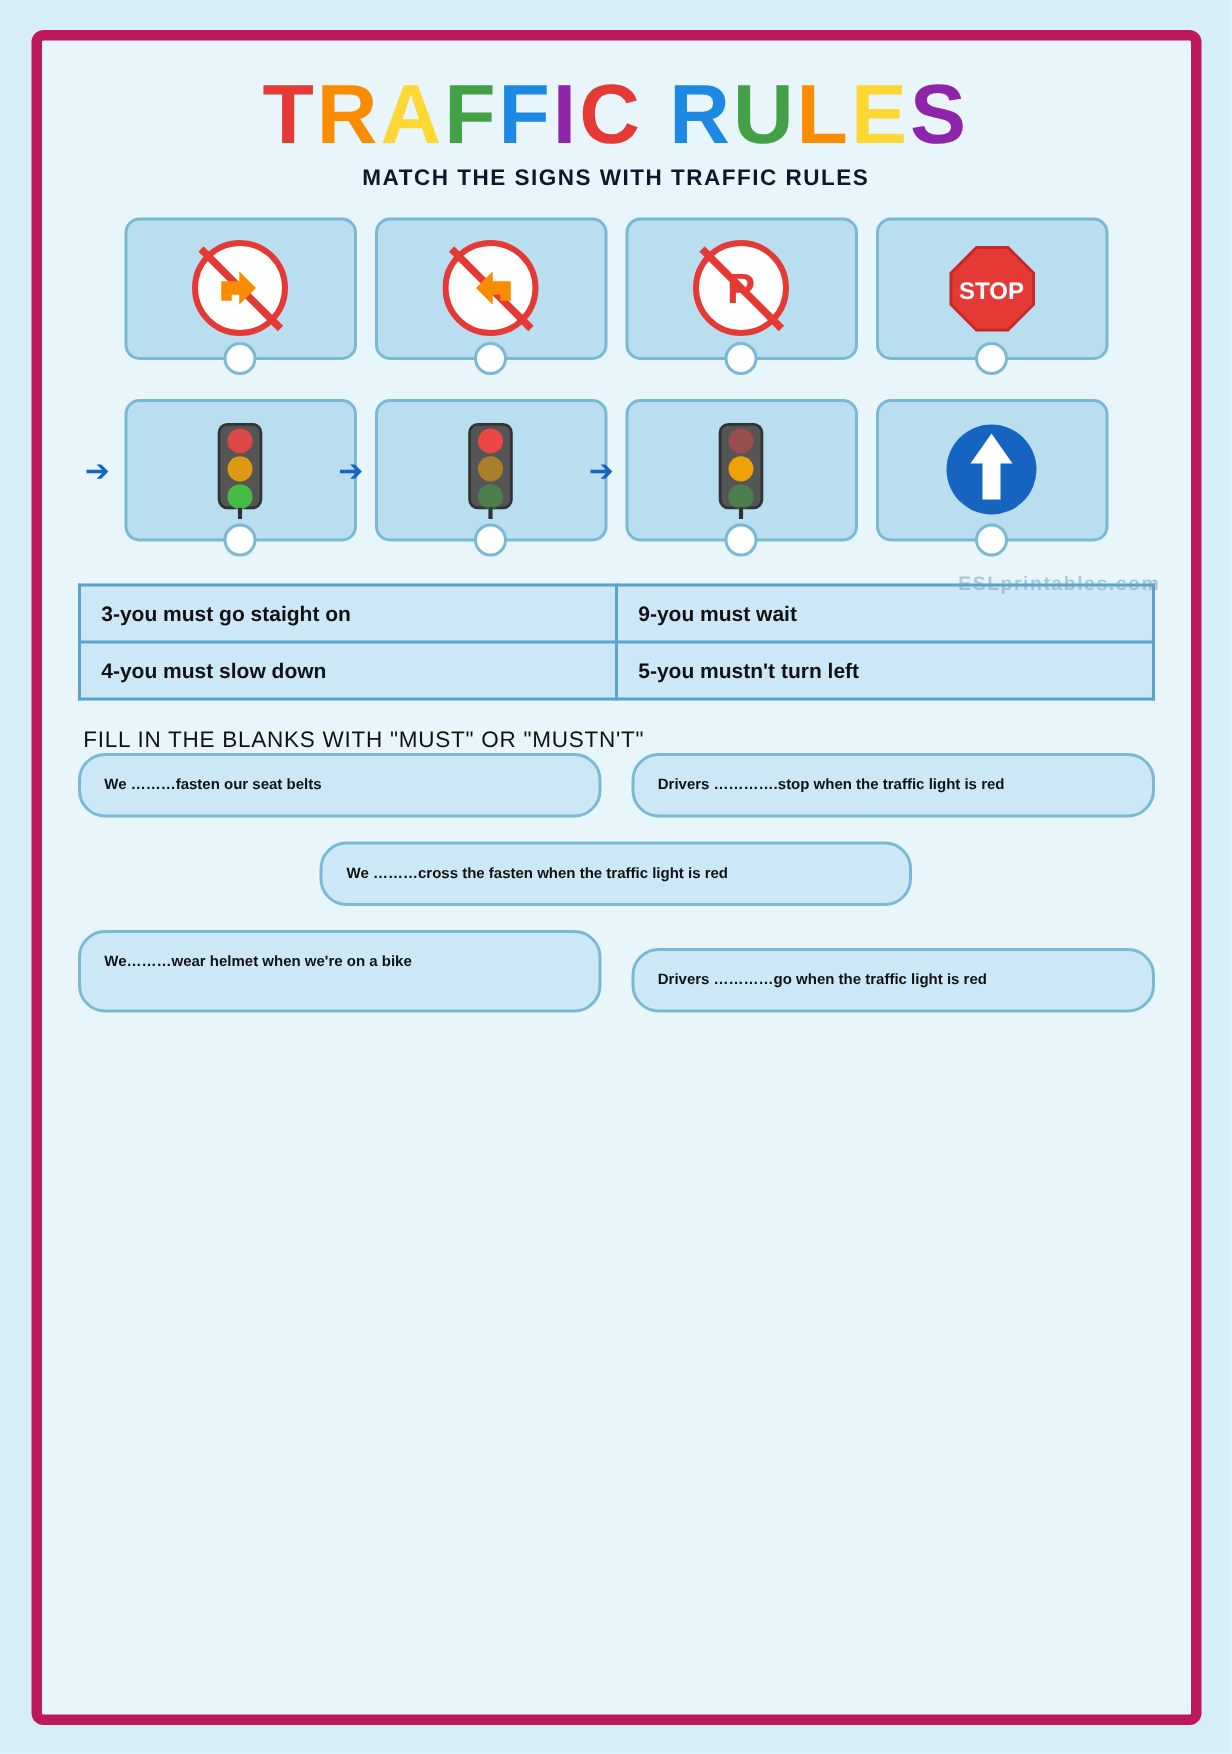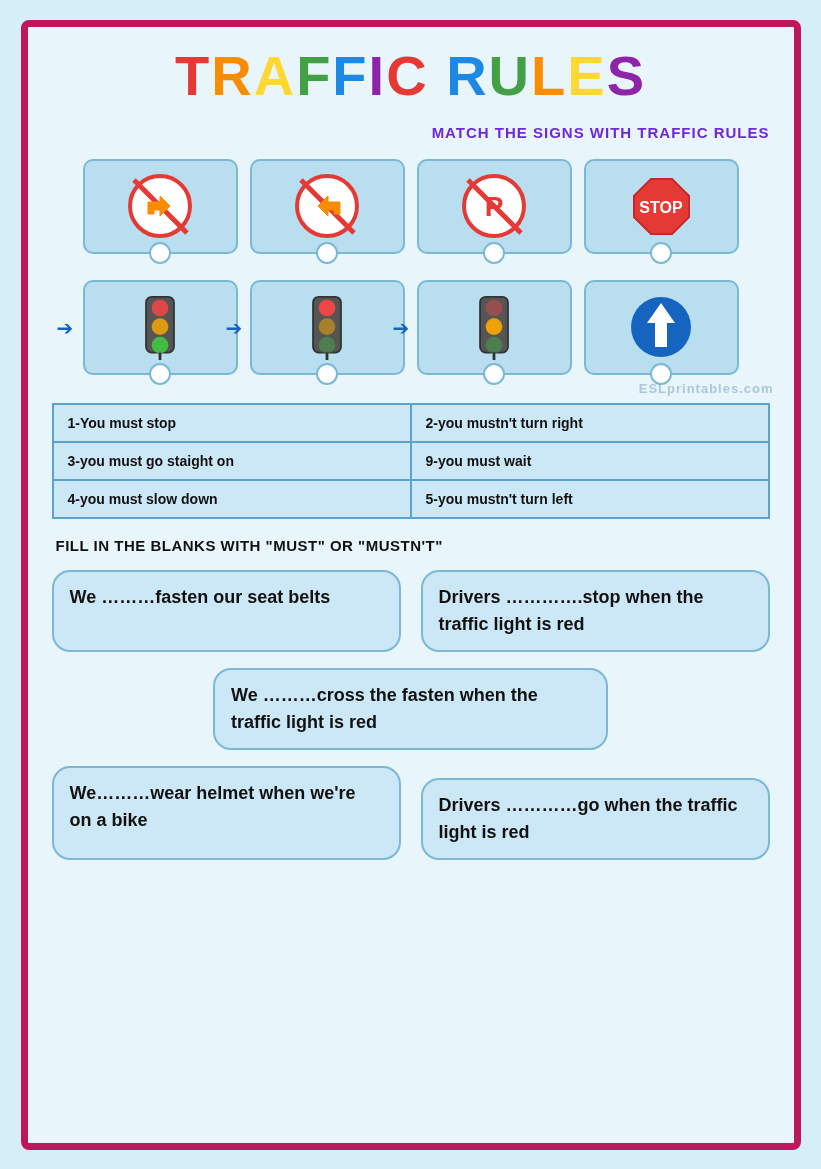--- a/index.html
+++ b/index.html
@@ -39,27 +39,27 @@
     .title span:nth-child(5) { color: #1e88e5; }
     .title span:nth-child(6) { color: #8e24aa; }
     .title span:nth-child(7) { color: #e53935; }
     .title span:nth-child(8) { color: #1e88e5; }
     .title span:nth-child(9) { color: #43a047; }
     .title span:nth-child(10) { color: #fb8c00; }
     .title span:nth-child(11) { color: #fdd835; }
     .title span:nth-child(12) { color: #8e24aa; }
 
     .subtitle {
-      text-align: right;
+      text-align: center;
       font-size: 15px;
       font-weight: bold;
       letter-spacing: 1px;
-      color: #6d28d9;
+      color: #0f172a;
       margin-bottom: 18px;
-      margin-top: 18px;
+      margin-top: 4px;
     }
 
     
     .signs-section {
       margin-bottom: 10px;
     }
     .signs-row {
       display: flex;
       gap: 12px;
       justify-content: center;
@@ -113,32 +113,31 @@
       color: #111;
       width: 50%;
     }
 
     
     .fill-section {
       margin-top: 14px;
     }
     .fill-title {
       font-size: 15px;
-      font-weight: bold;
+      font-weight: normal;
       letter-spacing: 0.5px;
       color: #111;
-      margin-bottom: 16px;
       margin-left: 4px;
     }
     .fill-bubble {
       background: #cce8f6;
       border: 2px solid #7ab8d4;
       border-radius: 18px;
       padding: 12px 16px;
-      font-size: 18px;
+      font-size: 10px;
       font-weight: bold;
       color: #111;
       line-height: 1.5;
       position: relative;
     }
 
     
     .watermark {
       position: absolute;
       right: 20px;
@@ -271,24 +270,20 @@
         </svg>
         <div class="sign-circle-answer"></div>
       </div>
 
     </div>
   </div>
 
   <div class="match-table-section">
     <table class="match-table">
       <tbody>
-          <tr>
-        <td>1-You must stop</td>
-        <td>2-you mustn't turn right</td>
-      </tr>
       <tr>
         <td>3-you must go staight on</td>
         <td>9-you must wait</td>
       </tr>
       <tr>
         <td>4-you must slow down</td>
         <td>5-you mustn't turn left</td>
       </tr>
     </tbody>
       </table>

